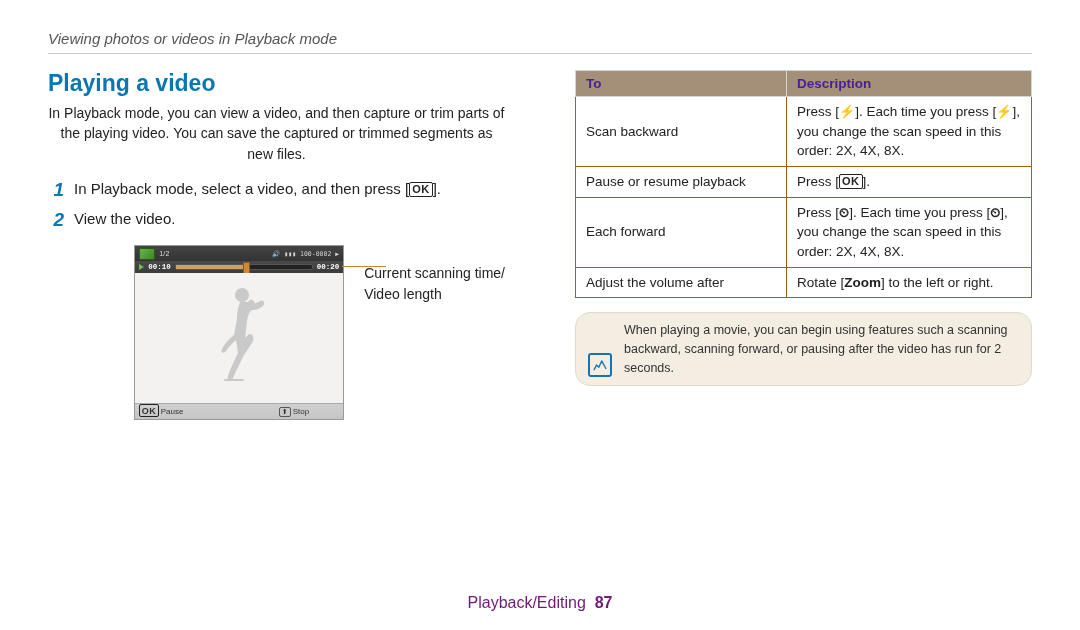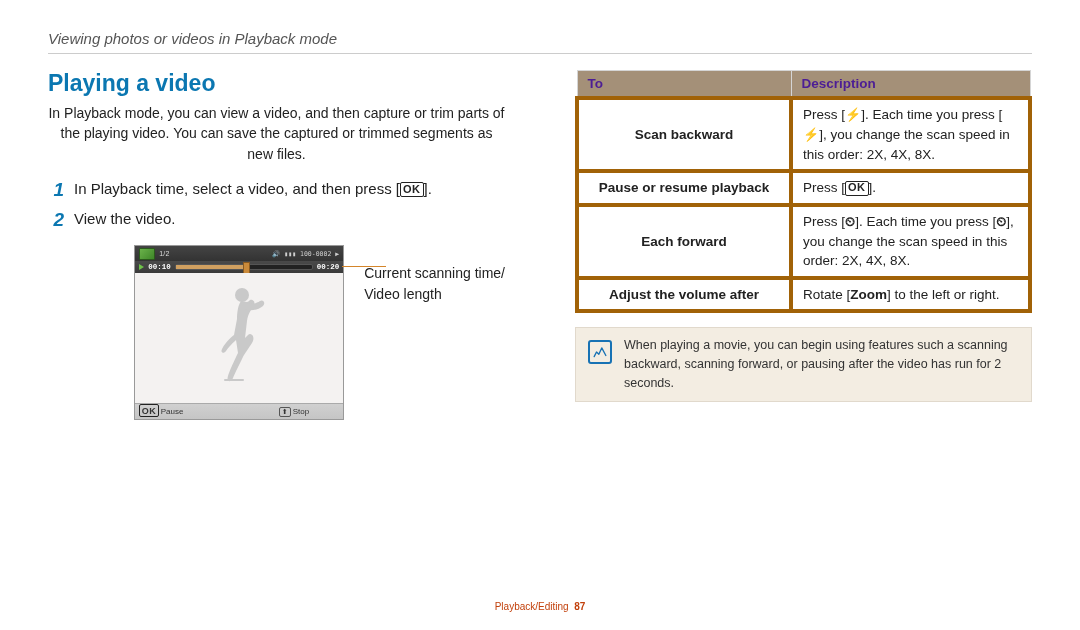--- a/index.html
+++ b/index.html
@@ -176,71 +176,72 @@
   }
   table.ctrl-table th {
     background: #a49078;
     color: #4c1d95;
     font-weight: 700;
     text-align: left;
     padding: 5px 10px;
     border: 1px solid #d5d5d5;
   }
   table.ctrl-table td {
-    border: 4px solid #a16207;
+    border: 1px solid #a16207;
     padding: 5px 10px;
     vertical-align: middle;
     line-height: 1.45;
   }
-  table.ctrl-table td.label { font-weight: 700; white-space: nowrap; width: 190px; text-align: center; }
+  table.ctrl-table td.label { font-weight: 400; white-space: nowrap; width: 190px; }
   .note-box {
     margin-top: 14px;
     border: 1px solid #e1d9cc;
     background: #f3ede2;
-    border-radius: 0;
+    border-radius: 15px;
     display: flex;
     gap: 12px;
     padding: 8px 12px;
+    align-items: flex-end;
   }
   .note-icon {
     width: 20px; height: 20px; flex: 0 0 20px;
     border: 2px solid #1772b4;
     border-radius: 3px;
     display:flex; align-items:center; justify-content:center;
     margin-top: 4px;
   }
   .note-icon svg { width: 14px; height: 14px; }
   .note-text { font-size: 12.5px; line-height: 1.5; color:#333; }
   .footer {
     position: absolute;
     bottom: 18px;
     left: 0; right: 0;
     text-align: center;
-    font-size: 10px;
-    color: #c2410c;
+    font-size: 16px;
+    color: #701a75;
   }
   .footer .pgnum { font-weight: 700; }
 </style>
 </head>
 <body>
 
 <div class="page">
   <div class="breadcrumb">Viewing photos or videos in Playback mode</div>
   <div class="hr"></div>
 
   <div class="columns">
     <div class="col-left">
       <h2 class="section-title">Playing a video</h2>
       <p class="intro">In Playback mode, you can view a video, and then capture or trim parts of the playing video. You can save the captured or trimmed segments as new files.</p>
 
       <div class="step-list">
         <div class="step-row">
           <div class="step-num">1</div>
           <div class="step-text">
-            <span>In Playback time, select a video, and then press [</span><span class="ok-badge">OK</span><span>].</span>
+            <span>In Playback mode, select a video, and then press [</span><span class="ok-badge">OK</span><span>].</span>
           </div>
         </div>
         <div class="step-row">
           <div class="step-num">2</div>
           <div class="step-text">View the video.</div>
         </div>
       </div>
 
       <div class="screenshot-wrap">
         <div style="position:relative;">

